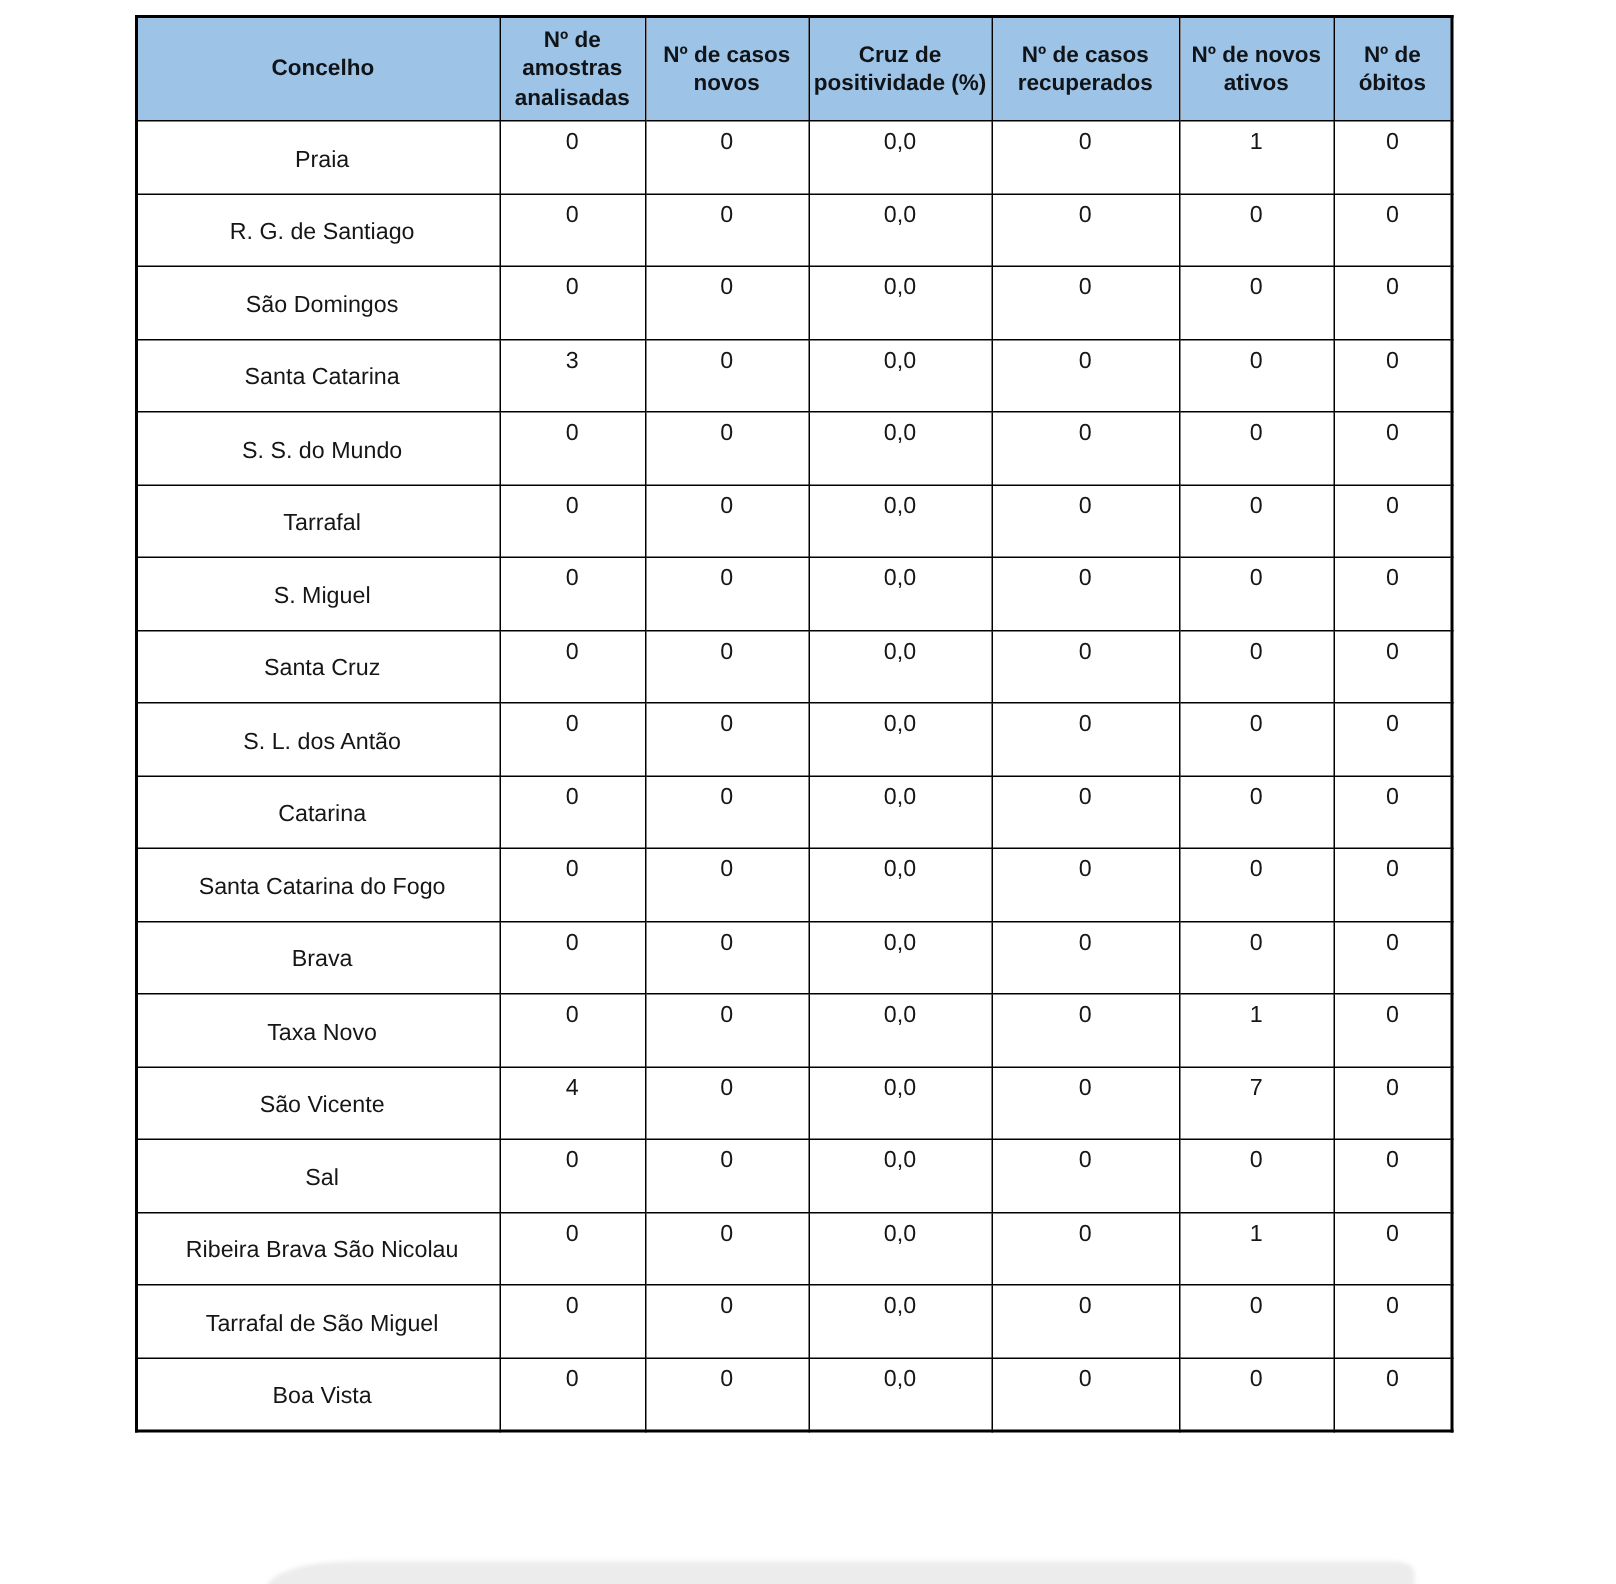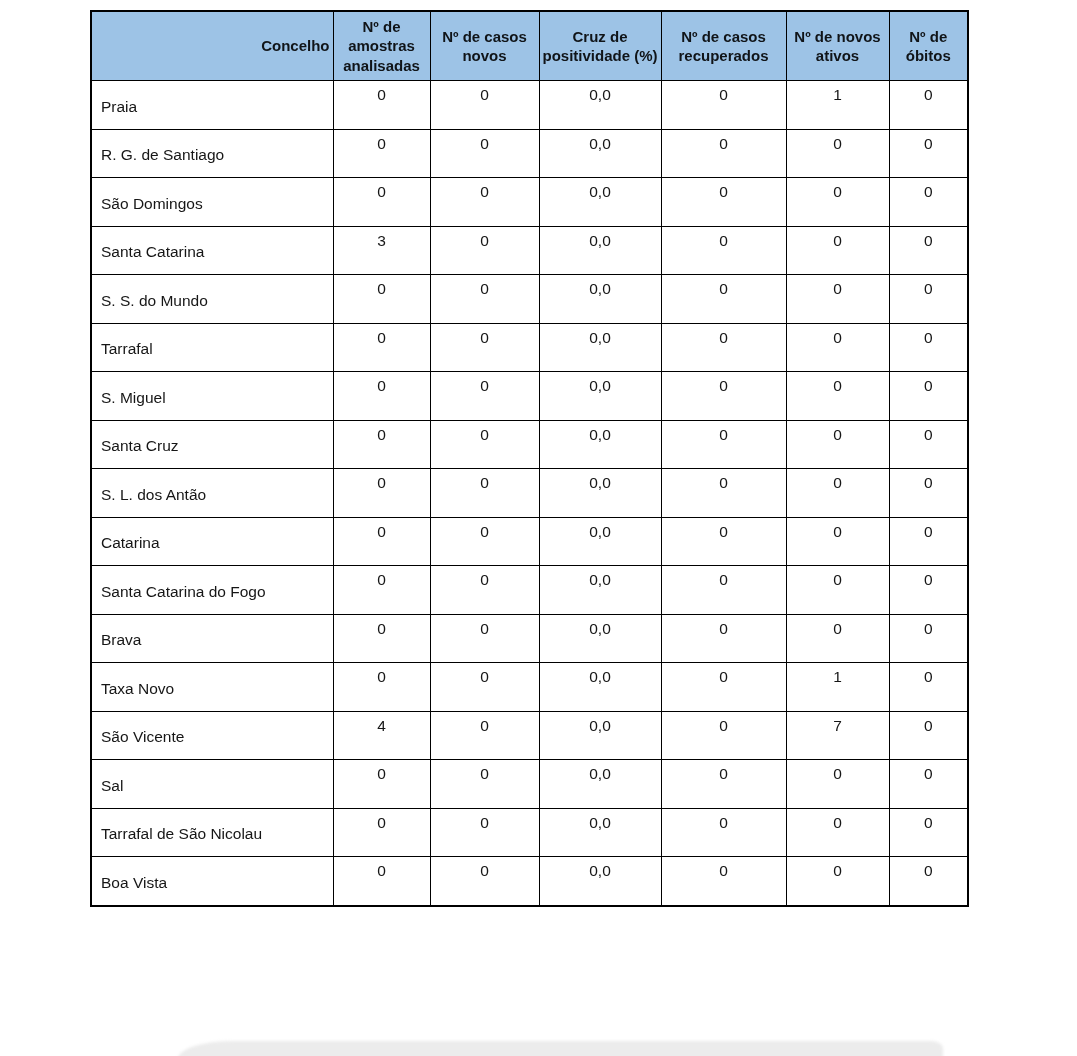--- a/index.html
+++ b/index.html
@@ -29,25 +29,25 @@
   }
   .data-table thead th{
     background:var(--header-bg);
     color:var(--header-text);
     height:68px;
     font-size:15px;font-weight:bold;
     text-align:center;vertical-align:middle;
     line-height:1.3;padding:0 3px;
   }
   .data-table thead th.label-col{
-    text-align:right;padding-left:9px;
+    text-align:center;padding-left:9px;
   }
   .data-table tbody td{height:41.5px;font-size:15.5px;}
   .label-cell{
-    text-align:left;vertical-align:middle;
+    text-align:center;vertical-align:middle;
     padding:4px 4px 0 9px;
   }
   .num-cell{
     text-align:center;vertical-align:top;
     padding-top:5px;
   }
   .page-shadow{
     position:absolute;left:178px;top:1041px;width:765px;height:20px;
     background:var(--shadow-color);
     border-radius:55px 12px 0 0 / 18px 8px 0 0;
@@ -210,21 +210,30 @@
         <tr>
           <td class="label-cell">Sal</td>
           <td class="num-cell">0</td>
           <td class="num-cell">0</td>
           <td class="num-cell">0,0</td>
           <td class="num-cell">0</td>
           <td class="num-cell">0</td>
           <td class="num-cell">0</td>
         </tr>
         <tr>
-          <td class="label-cell">Tarrafal de São Nicolau</td>
+          <td class="label-cell">Ribeira Brava São Nicolau</td>
+          <td class="num-cell">0</td>
+          <td class="num-cell">0</td>
+          <td class="num-cell">0,0</td>
+          <td class="num-cell">0</td>
+          <td class="num-cell">1</td>
+          <td class="num-cell">0</td>
+        </tr>
+        <tr>
+          <td class="label-cell">Tarrafal de São Miguel</td>
           <td class="num-cell">0</td>
           <td class="num-cell">0</td>
           <td class="num-cell">0,0</td>
           <td class="num-cell">0</td>
           <td class="num-cell">0</td>
           <td class="num-cell">0</td>
         </tr>
         <tr>
           <td class="label-cell">Boa Vista</td>
           <td class="num-cell">0</td>

